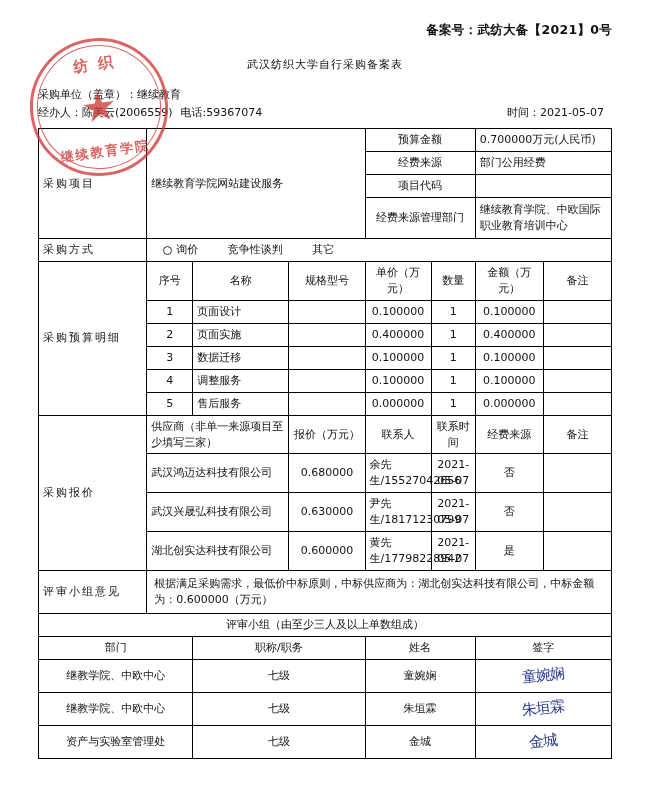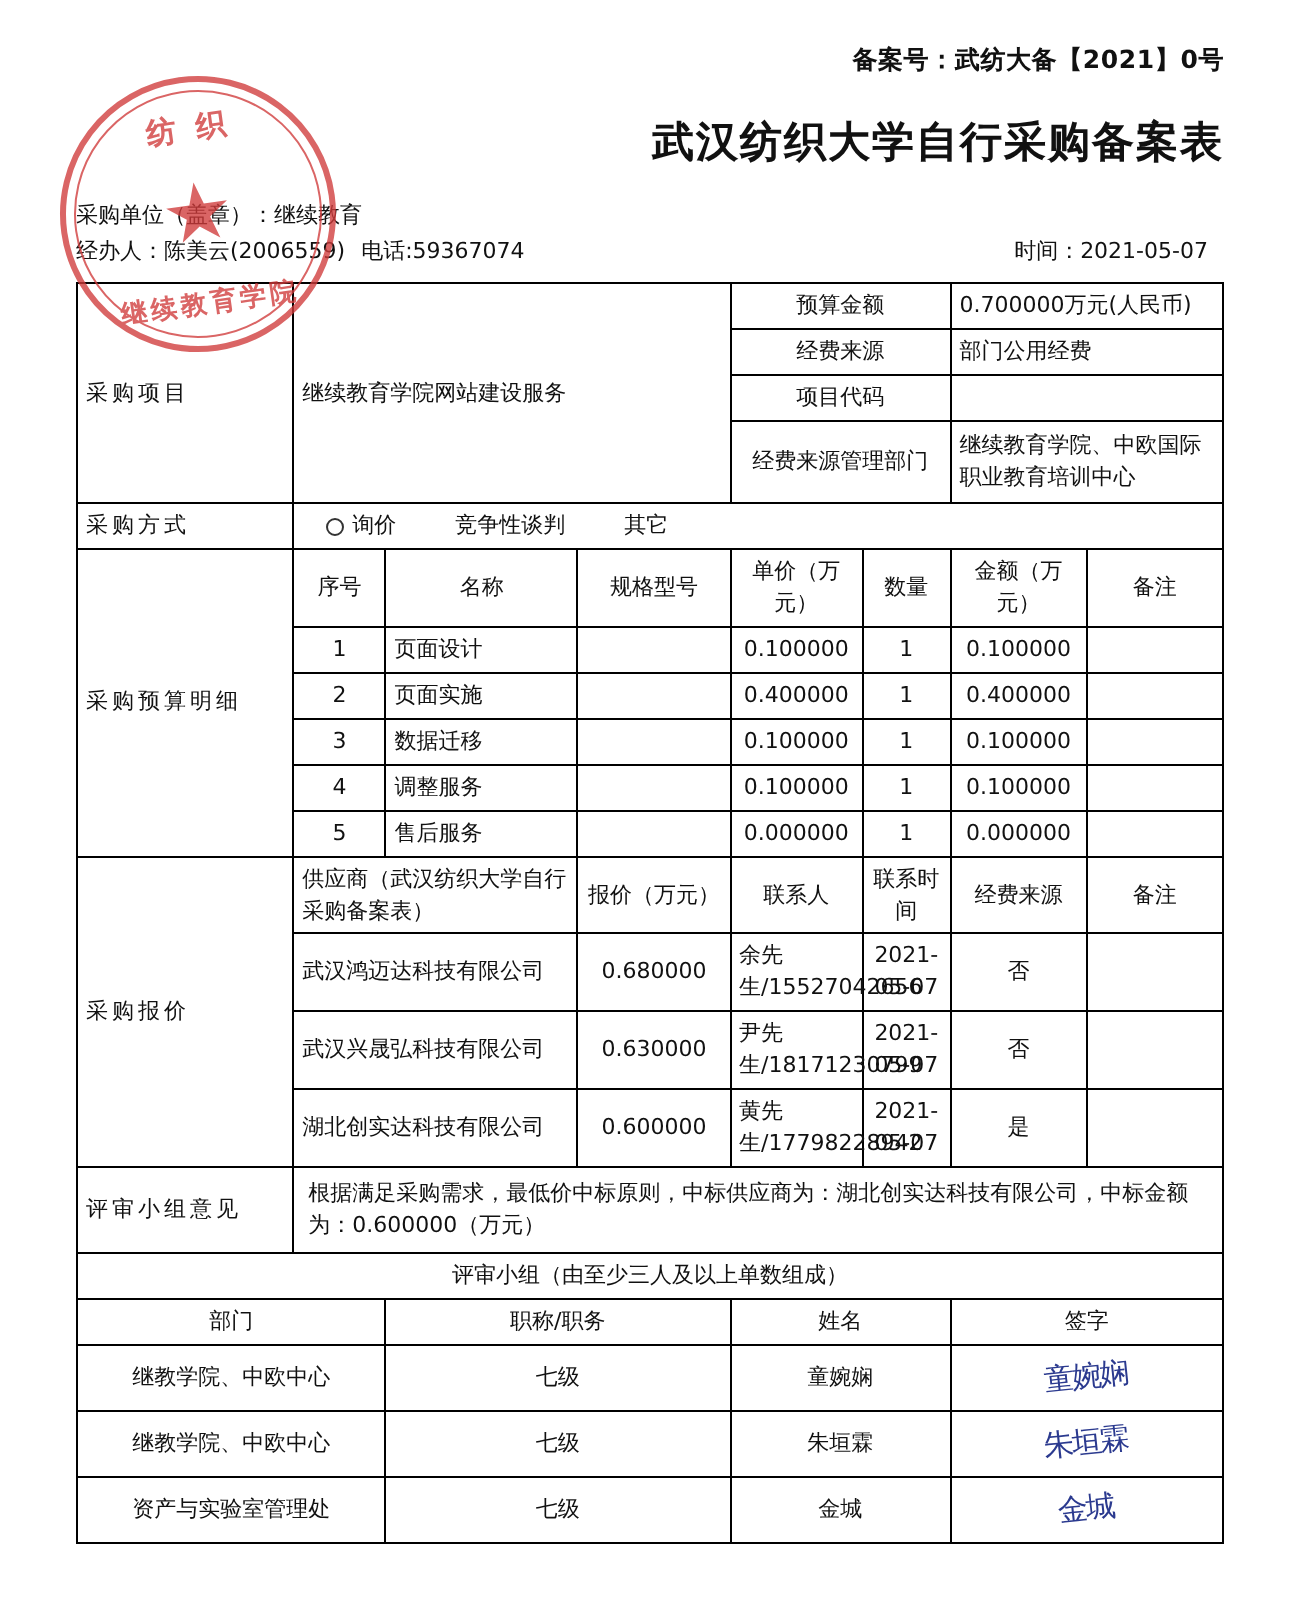--- a/index.html
+++ b/index.html
@@ -23,23 +23,23 @@
     padding: 22px 38px 0 38px;
   }
   .doc-no {
     text-align: right;
     font-size: 12.5px;
     font-weight: bold;
     letter-spacing: 0.3px;
     margin-bottom: 18px;
   }
   .title {
-    text-align: right;
-    font-size: 21px;
-    font-weight: bold;
+    text-align: center;
+    font-size: 11px;
+    font-weight: normal;
     letter-spacing: 1px;
     margin: 6px 0 14px 0;
   }
   .meta {
     font-size: 11px;
     line-height: 1.65;
     position: relative;
     z-index: 3;
     margin-bottom: 6px;
   }
@@ -281,21 +281,21 @@
       <td class="l">售后服务</td>
       <td class="c"></td>
       <td class="c">0.000000</td>
       <td class="c">1</td>
       <td class="c">0.000000</td>
       <td class="c"></td>
     </tr>
 
     <tr>
       <td rowspan="4" class="label-cell">采购报价</td>
-      <td colspan="2" class="l">供应商（武汉纺织大学自行采购备案表）</td>
+      <td colspan="2" class="l">供应商（非单一来源项目至少填写三家）</td>
       <td class="c">报价（万元）</td>
       <td class="c">联系人</td>
       <td class="c">联系时间</td>
       <td class="c">经费来源</td>
       <td class="c">备注</td>
     </tr>
     <tr>
       <td colspan="2" class="l">武汉鸿迈达科技有限公司</td>
       <td class="c">0.680000</td>
       <td class="l">余先生/15527042656</td>

